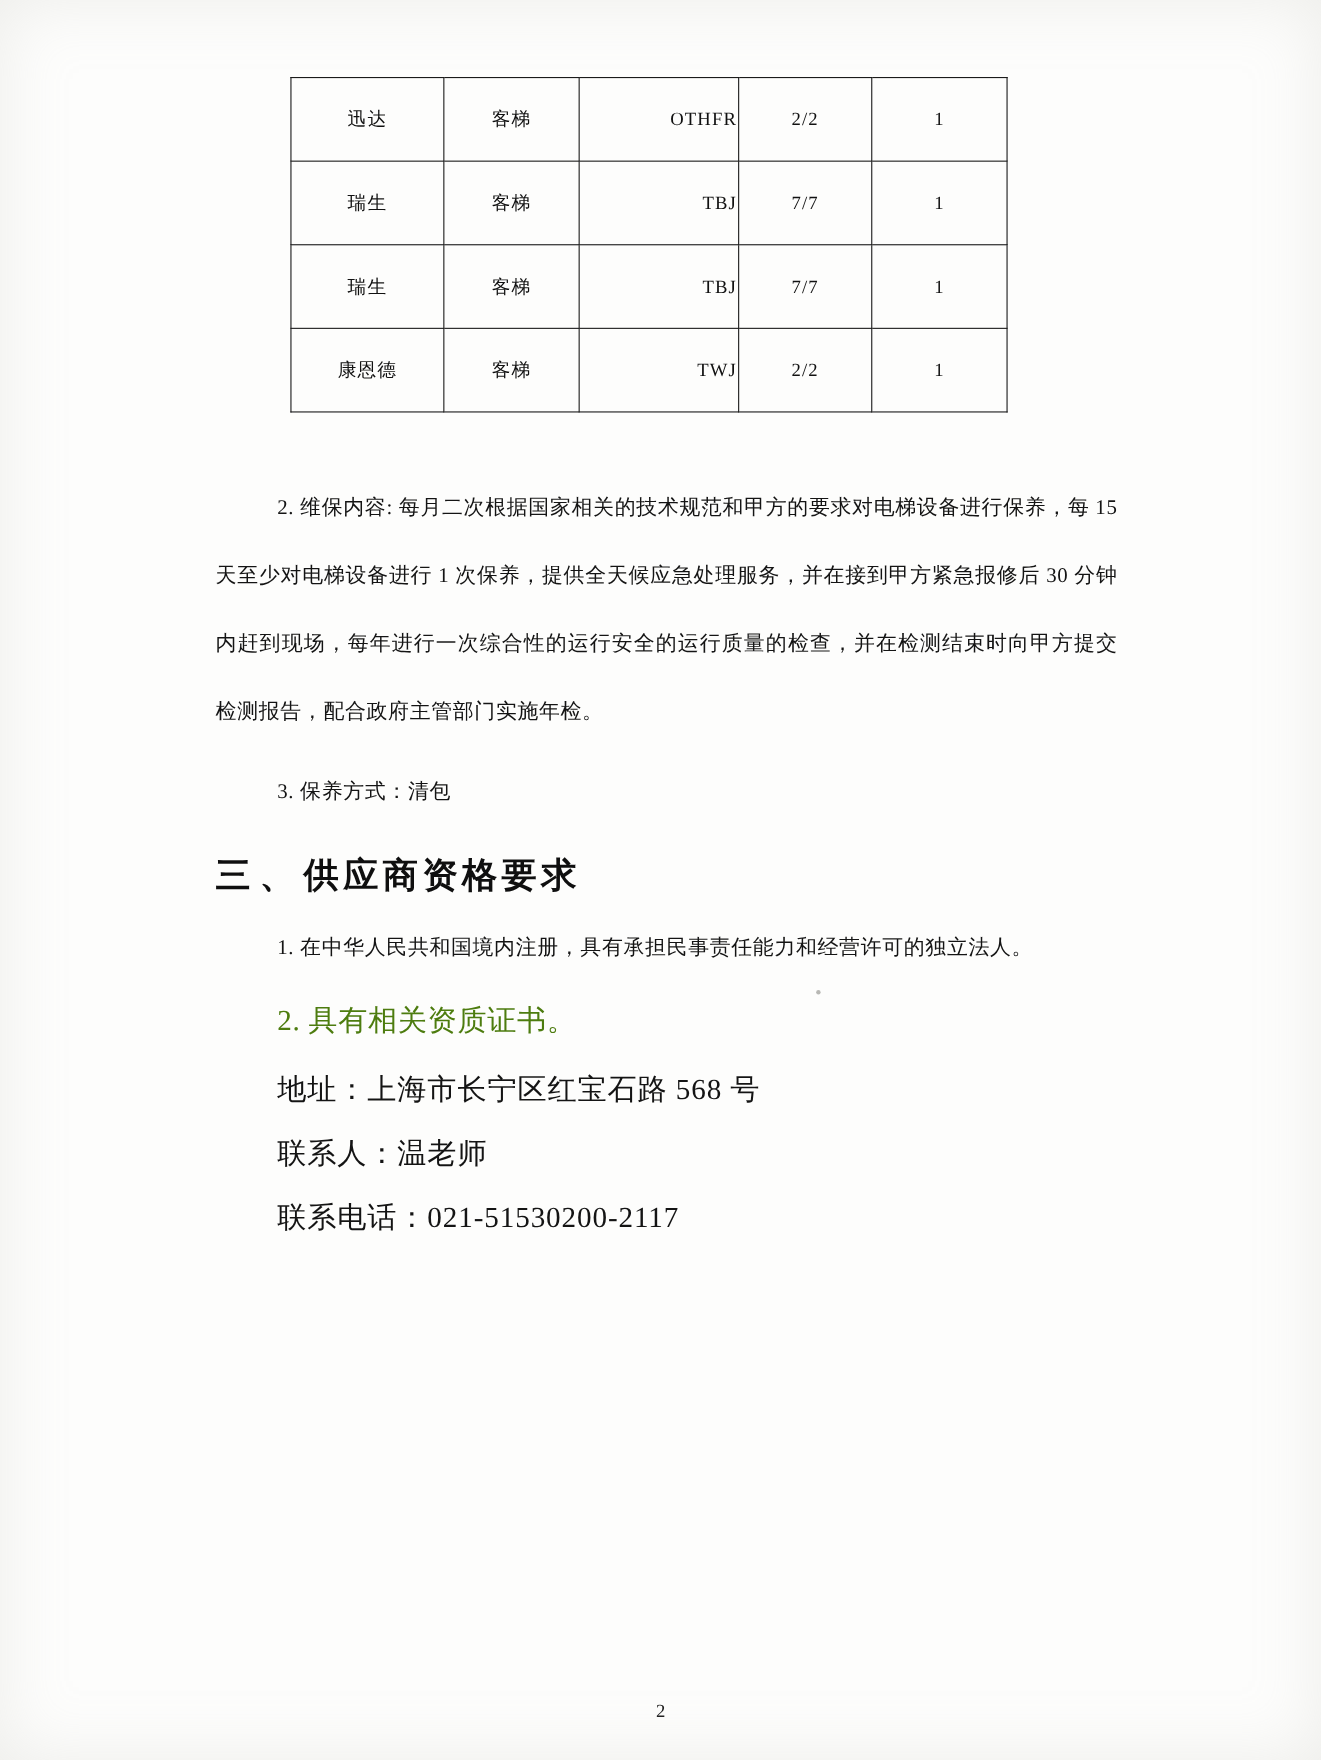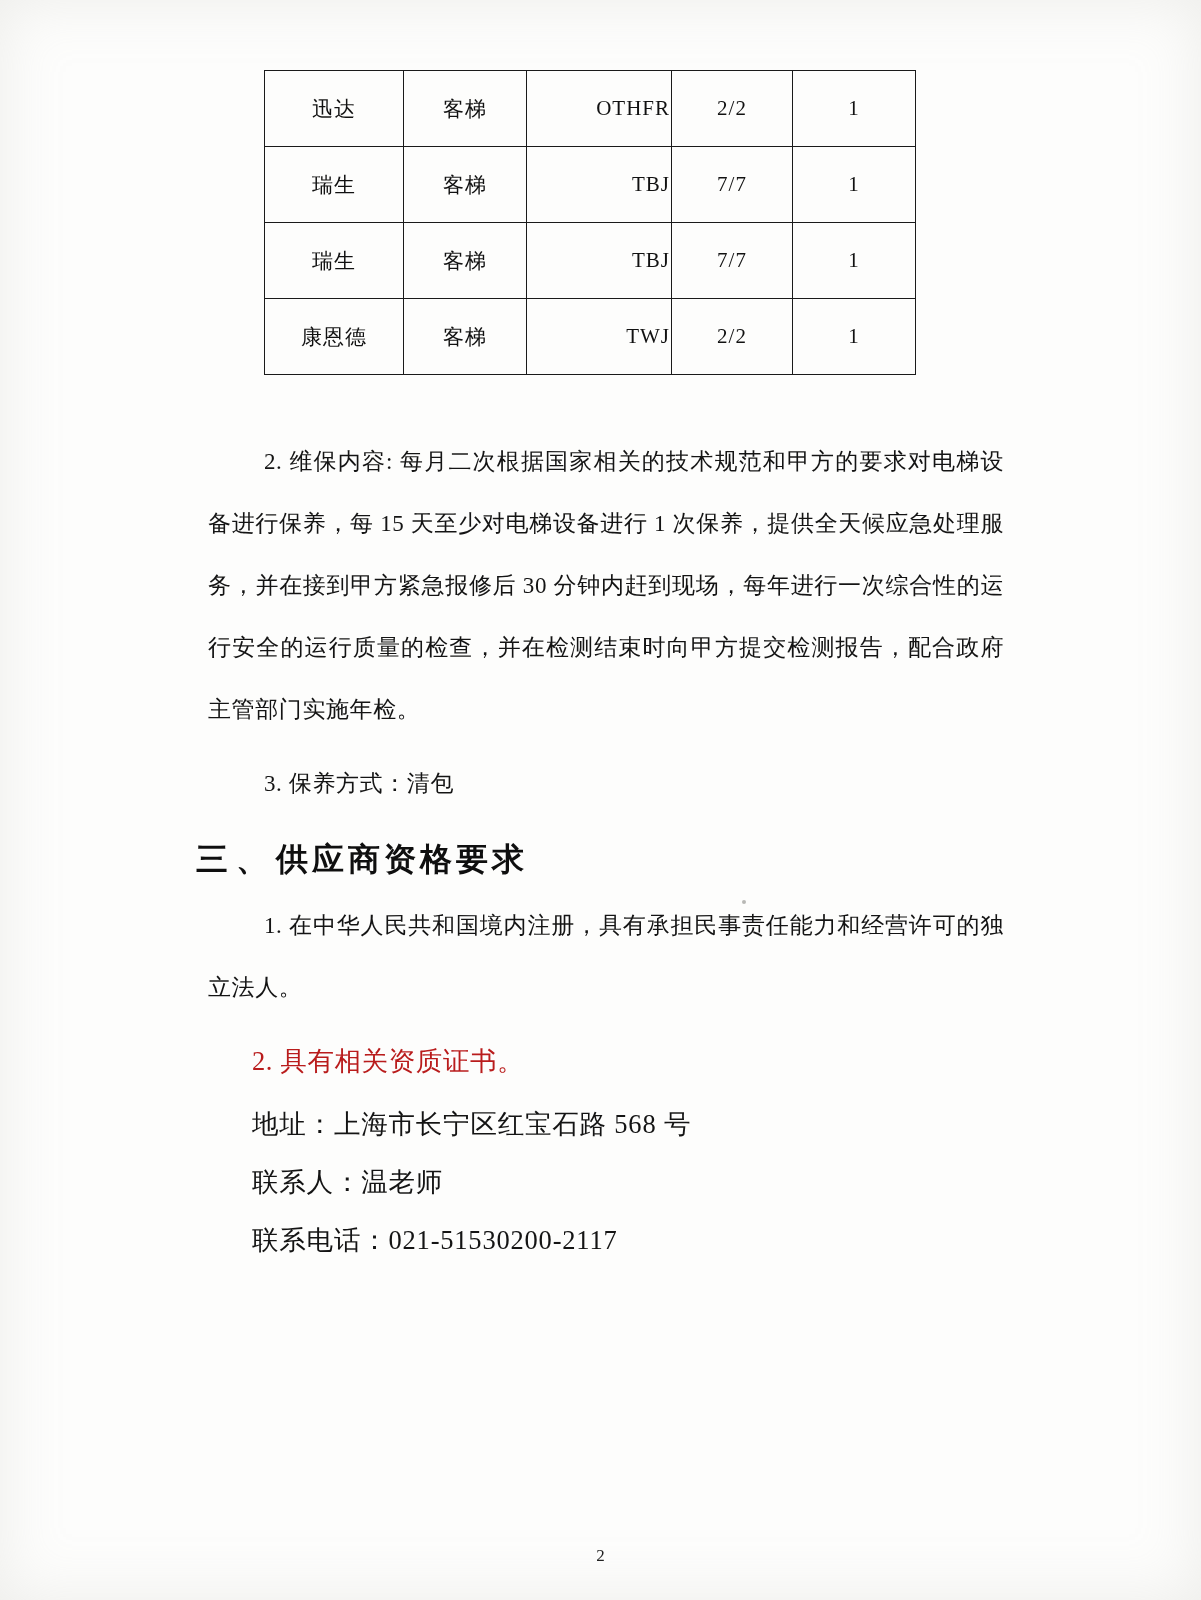--- a/index.html
+++ b/index.html
@@ -42,44 +42,44 @@
     border-collapse: collapse;
     margin-left: 68px;
     margin-top: 10px;
     table-layout: fixed;
   }
   table.equip-table td {
     border: 1.6px solid #1a1a1a;
     height: 73px;
     text-align: center;
     vertical-align: middle;
-    font-size: 21px;
+    font-size: 17px;
     font-family: "Liberation Serif", "DejaVu Serif", serif;
     letter-spacing: 1px;
     color: #111;
   }
   table.equip-table td.c0 { width: 136px; }
   table.equip-table td.c1 { width: 120px; }
   table.equip-table td.c2 { width: 142px; text-align: right; }
   table.equip-table td.c3 { width: 118px; }
   table.equip-table td.c4 { width: 120px; }
   td.latin {
     font-family: "Liberation Serif", "DejaVu Serif", serif;
     letter-spacing: 0.5px;
   }
 
   
   .para {
-    font-size: 23px;
+    font-size: 19px;
     line-height: 62px;
     text-align: justify;
     text-justify: inter-ideograph;
     letter-spacing: 0.6px;
     color: #141414;
-    margin: 12px;
+    margin: 0;
   }
   .indent2 { text-indent: 56px; }
   .block-gap-lg { margin-top: 56px; }
   .block-gap-md { margin-top: 10px; }
 
   .heading {
     font-size: 32px;
     line-height: 60px;
     letter-spacing: 4px;
     font-weight: 700;
@@ -94,21 +94,21 @@
     letter-spacing: 0.8px;
     color: #141414;
     margin: 0;
     padding-left: 56px;
   }
 
   .list-line {
     font-size: 26.5px;
     line-height: 60px;
     letter-spacing: 0.6px;
-    color: #b91c1c;
+    color: #4d7c0f;
     margin: 0;
     text-indent: 56px;
   }
 
   .page-number {
     position: absolute;
     left: 0;
     right: 0;
     bottom: 34px;
     text-align: center;

